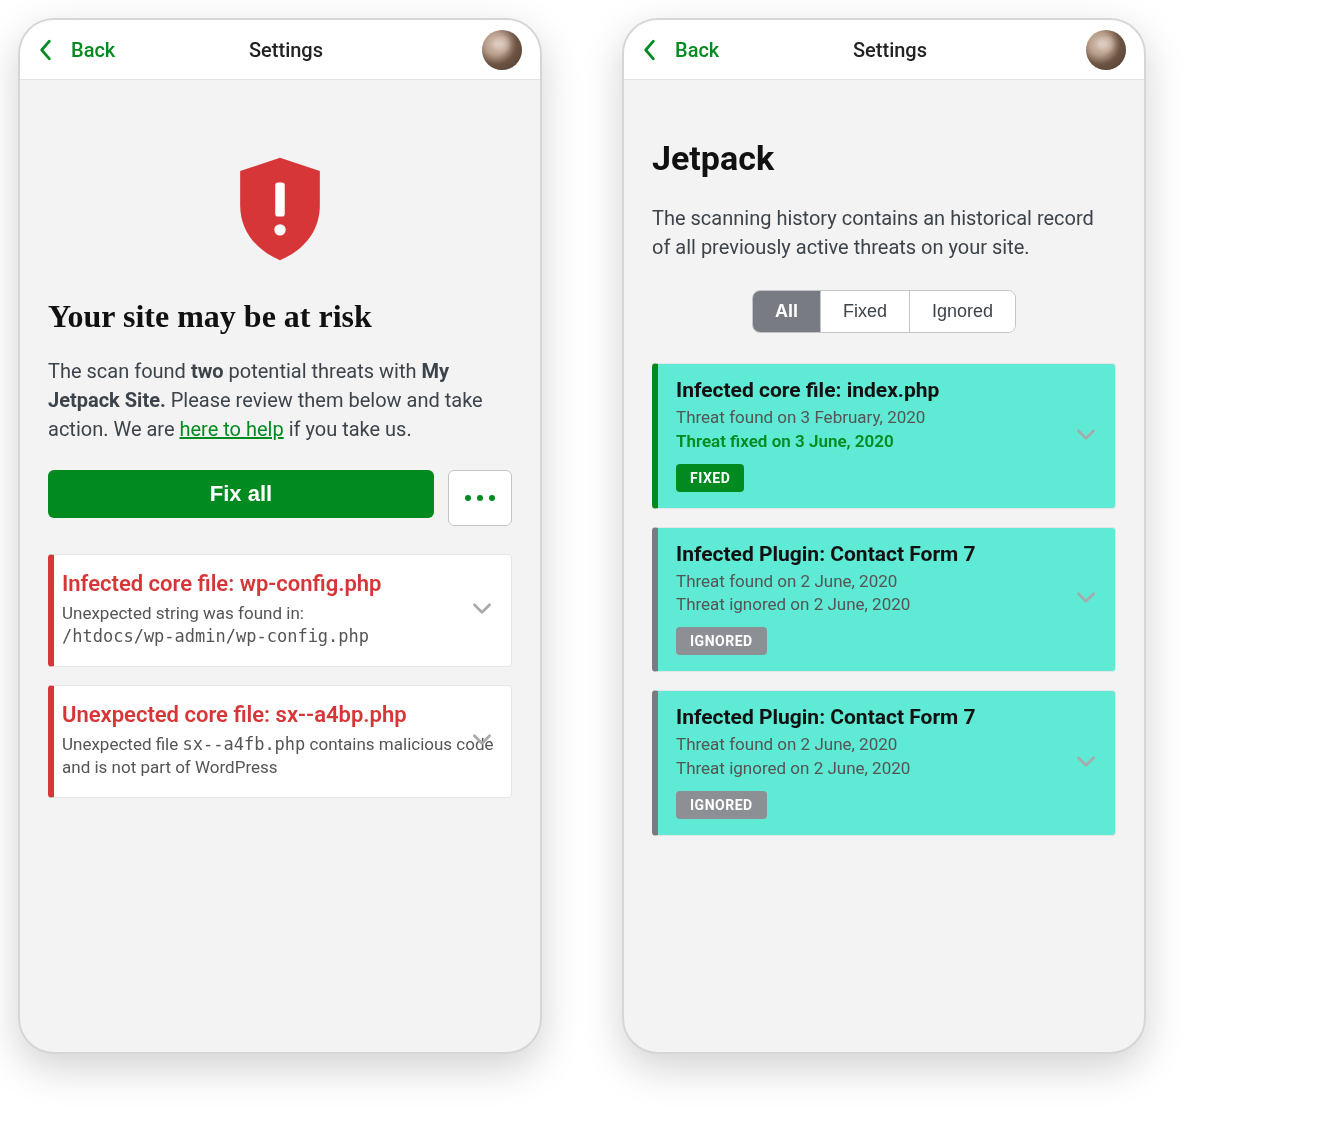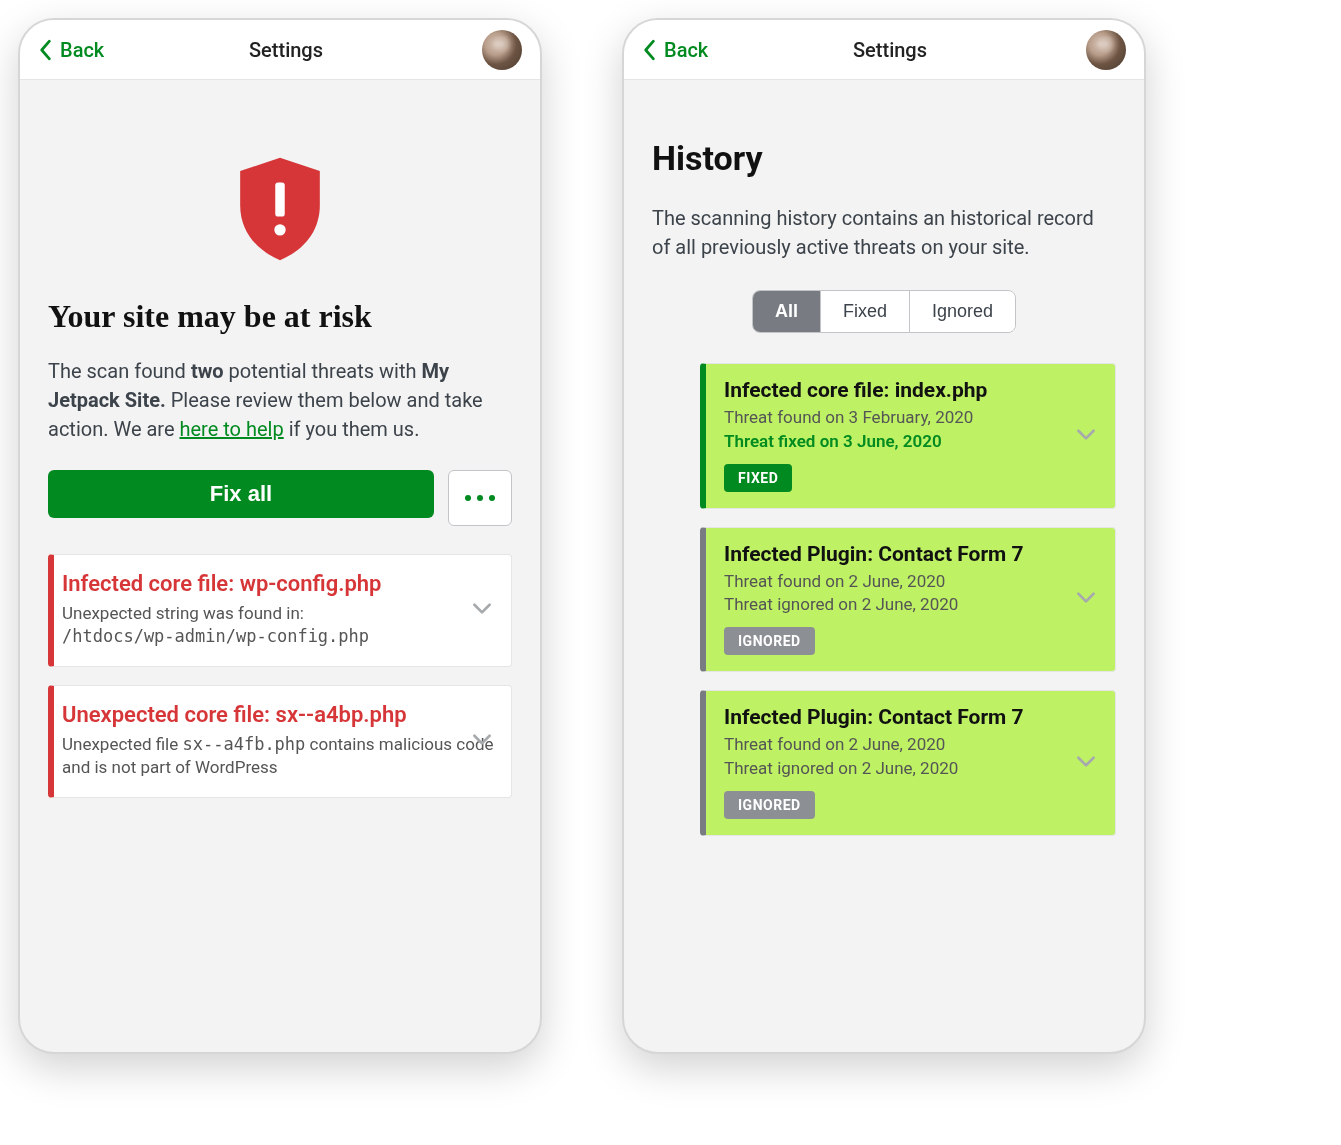--- a/index.html
+++ b/index.html
@@ -29,21 +29,21 @@
     height: 60px;
     border-bottom: 1px solid #e5e5e5;
     display: flex;
     align-items: center;
     padding: 0 18px;
     position: relative;
   }
   .back {
     display: flex;
     align-items: center;
-    gap: 8px;
+    gap: 19px;
     color: #008a20;
     font-size: 20px;
     font-weight: 500;
     cursor: pointer;
   }
   .back svg { width: 14px; height: 22px; }
   .title {
     position: absolute;
     left: 12px; right: 0;
     text-align: center;
@@ -150,27 +150,26 @@
     font-size: 18px;
     background: #fff;
     color: #3c434a;
     border: none;
     cursor: pointer;
     border-right: 1px solid #c3c4c7;
   }
   .seg-btn:last-child { border-right: none; }
   .seg-btn.active { background: #787c82; color: #fff; font-weight: 600; }
   .hist-card {
-    background: #bef264;
+    background: #5eead4;
     border: 1px solid #e5e5e5;
     border-radius: 4px;
     padding: 14px 18px 16px;
     margin-bottom: 18px;
     position: relative;
-    margin-left: 48px;
   }
   .hist-card.fixed { border-left: 6px solid #008a20; }
   .hist-card.ignored { border-left: 6px solid #787c82; }
   .hist-title {
     color: #111;
     font-size: 21px;
     font-weight: 700;
     margin-bottom: 4px;
   }
   .hist-line {
@@ -209,21 +208,21 @@
   <div class="content">
     <div class="shield-wrap">
       <svg class="shield" viewBox="0 0 100 116">
         <path d="M50 4 L92 18 V54 C92 82 74 102 50 112 C26 102 8 82 8 54 V18 Z" fill="#d63638"></path>
         <rect x="45" y="30" width="10" height="36" rx="3" fill="#fff"></rect>
         <circle cx="50" cy="80" r="6" fill="#fff"></circle>
       </svg>
     </div>
     <h1 class="risk">Your site may be at risk</h1>
     <p class="description">
-      <span>The scan found </span><b>two</b><span> potential threats with </span><b>My Jetpack Site.</b><span> Please review them below and take action. We are </span><a href="#">here to help</a><span> if you them us.</span>
+      <span>The scan found </span><b>two</b><span> potential threats with </span><b>My Jetpack Site.</b><span> Please review them below and take action. We are </span><a href="#">here to help</a><span> if you take us.</span>
     </p>
     <div class="button-row">
       <button class="fix-all">Fix all</button>
       <div class="more-btn">
         <span></span>
           <span></span>
           <span></span>
       </div>
     </div>
 
@@ -259,21 +258,21 @@
     <div class="back">
       <svg viewBox="0 0 12 20" fill="none" stroke="#008a20" stroke-width="2.5" stroke-linecap="round" stroke-linejoin="round">
           <polyline points="10,2 3,10 10,18"></polyline>
         </svg>
       <span>Back</span>
     </div>
     <div class="title">Settings</div>
     <div class="avatar"></div>
   </div>
   <div class="content">
-    <h1 class="history">History</h1>
+    <h1 class="history">Jetpack</h1>
     <p class="history-desc">The scanning history contains an historical record of all previously active threats on your site.</p>
 
     <div class="seg">
       <div class="seg-group">
         <button class="seg-btn active">All</button>
         <button class="seg-btn">Fixed</button>
         <button class="seg-btn">Ignored</button>
       </div>
     </div>
 

